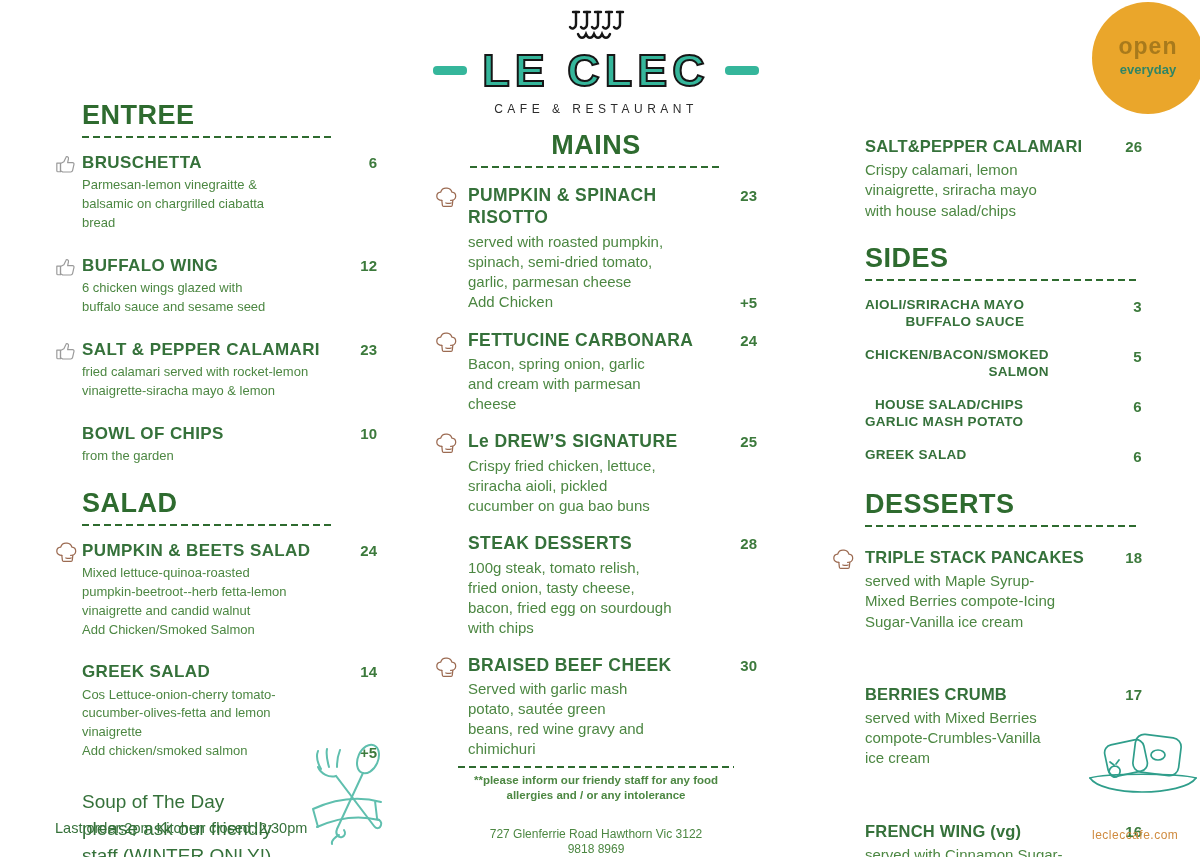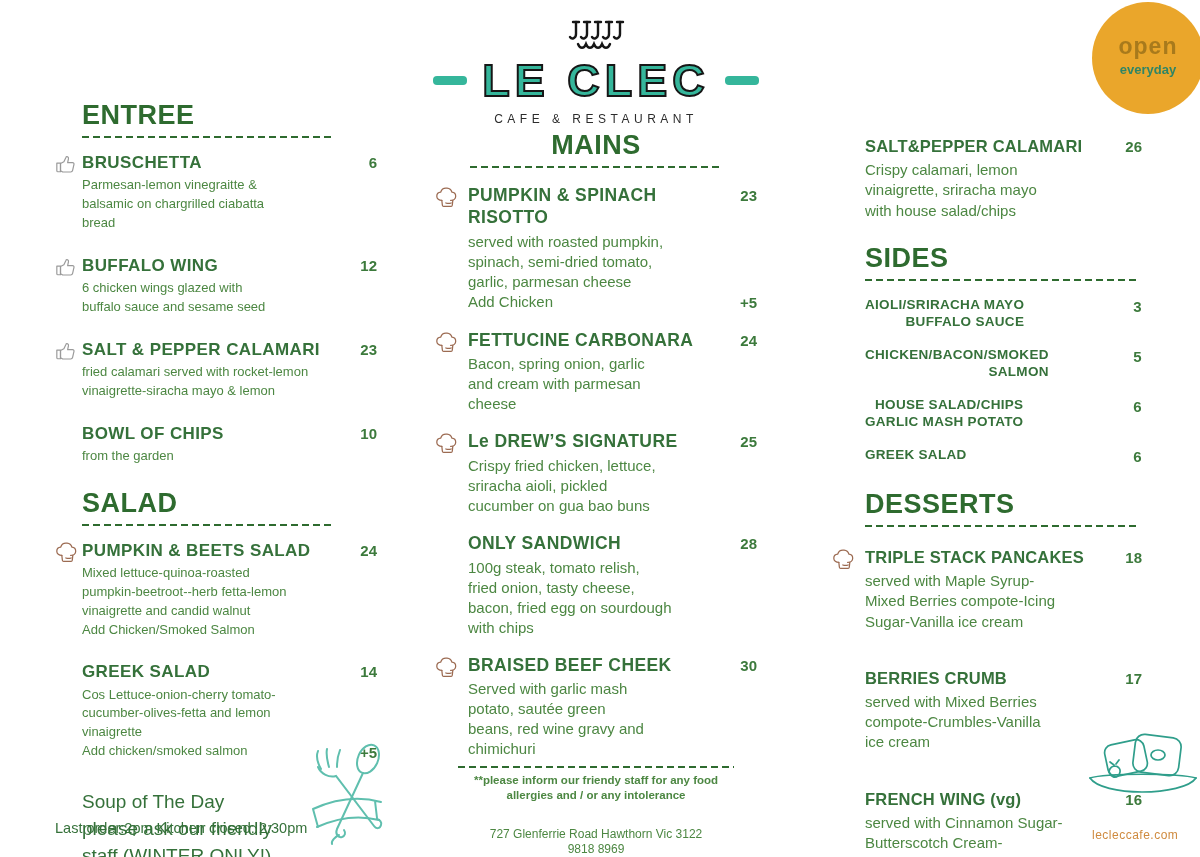--- a/index.html
+++ b/index.html
@@ -43,34 +43,34 @@
   .desc{margin-top:3px;font-size:13px;line-height:1.45;color:var(--desc);}
   .addon-row{display:flex;justify-content:space-between;color:var(--desc);}
   #col-mid .title{font-size:17.5px;}
   #col-mid .desc,#col-mid .addon-row{font-size:15px;line-height:1.33;}
   #col-right .title{font-size:16.5px;letter-spacing:.2px;}
   #col-right .desc{font-size:15px;line-height:1.35;}
   #col-left .item{margin-top:14px;}
   #col-left .item.gap-lg{margin-top:22px;}
   #col-mid .item{margin-top:17px;}
   #col-right .item{margin-top:20px;}
-  #col-right .item.gap-lg{margin-top:36px;}
+  #col-right .item.gap-lg{margin-top:52px;}
 
   .side-item{
     display:flex;justify-content:space-between;margin:15px 0 0 33px;
     font-size:13.5px;font-weight:700;letter-spacing:.3px;color:var(--title);line-height:1.3;
   }
   .side-lines{white-space:pre-line;text-align:right;}
   .note{
     margin:26px 0 0 27px;font-size:19px;line-height:1.42;color:var(--title);
     white-space:pre-line;font-weight:400;
   }
 
   
-  #brand{position:absolute;left:420px;top:20px;width:352px;text-align:center;}
+  #brand{position:absolute;left:420px;top:10px;width:352px;text-align:center;}
   .brand-row{display:flex;align-items:center;justify-content:center;gap:15px;margin-top:4px;}
   .brand-dash{width:34px;height:9px;border-radius:4px;background:var(--teal);flex:none;}
   .brand-name{
     font-size:45px;font-weight:700;letter-spacing:5px;color:var(--teal);
     -webkit-text-stroke:2px #161616;line-height:1;
   }
   .tagline{margin-top:9px;font-size:12px;letter-spacing:4.5px;color:#2c2c2c;}
 
   
   #badge{
@@ -284,21 +284,21 @@
           <div>Crispy fried chicken, lettuce,</div>
           <div>sriracha aioli, pickled</div>
           <div>cucumber on gua bao buns</div>
         </div>
       </div>
     </div>
     <div class="item no-icon gap-lg">
       <span class="icon-cell"></span>
       <div class="body">
         <div class="title-row">
-          <span class="title">ONLY SANDWICH</span>
+          <span class="title">STEAK DESSERTS</span>
           <span class="price">28</span>
         </div>
         <div class="desc">
           <div>100g steak, tomato relish,</div>
           <div>fried onion, tasty cheese,</div>
           <div>bacon, fried egg on sourdough</div>
           <div>with chips</div>
         </div>
       </div>
     </div>

